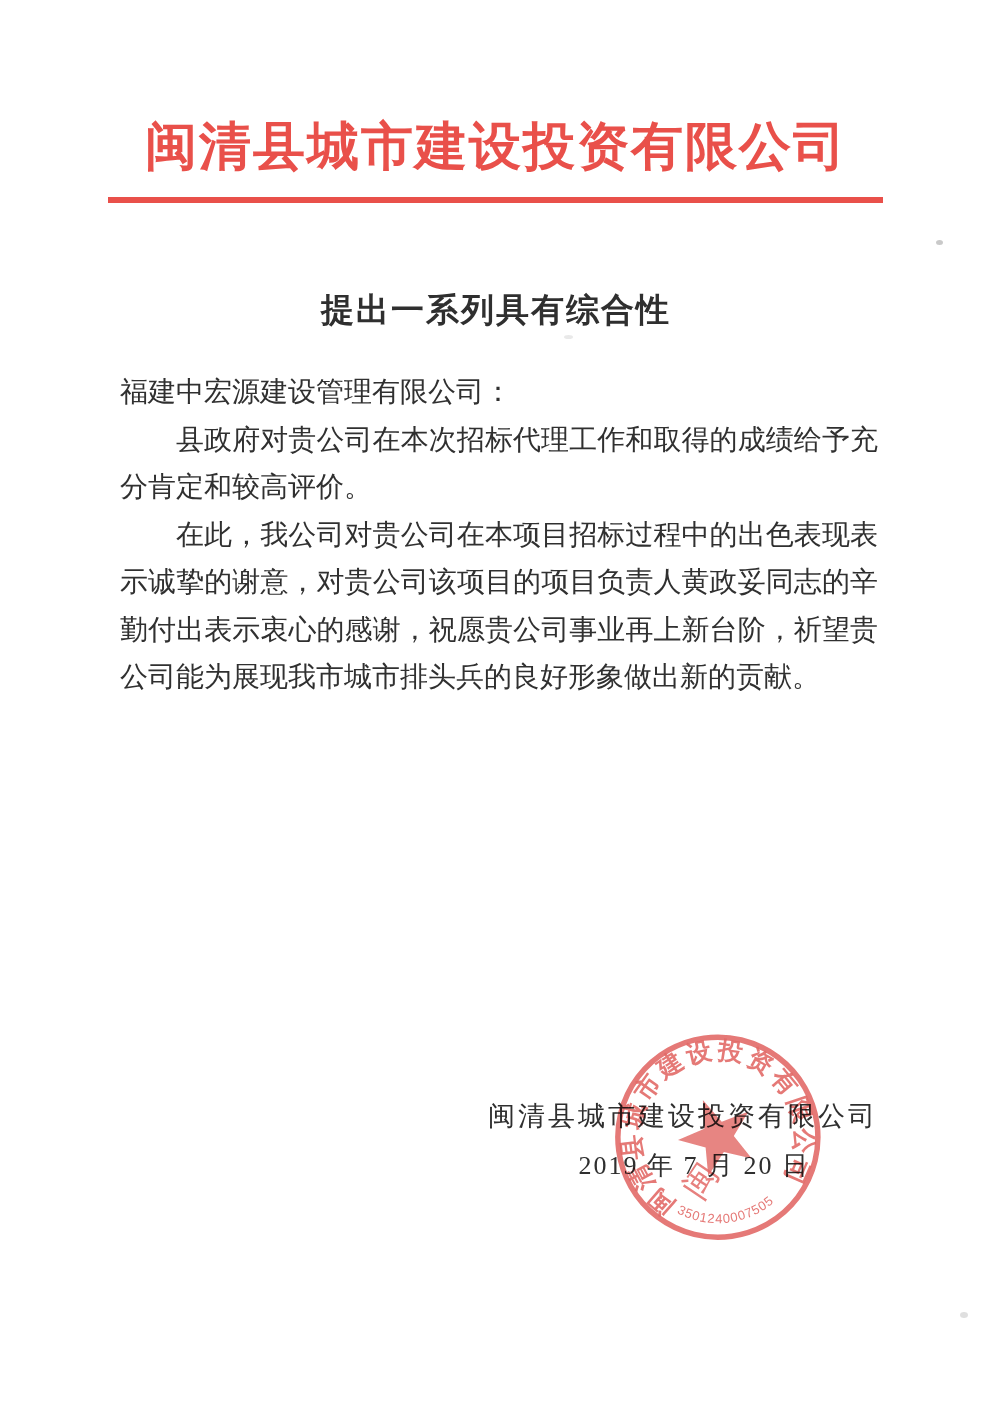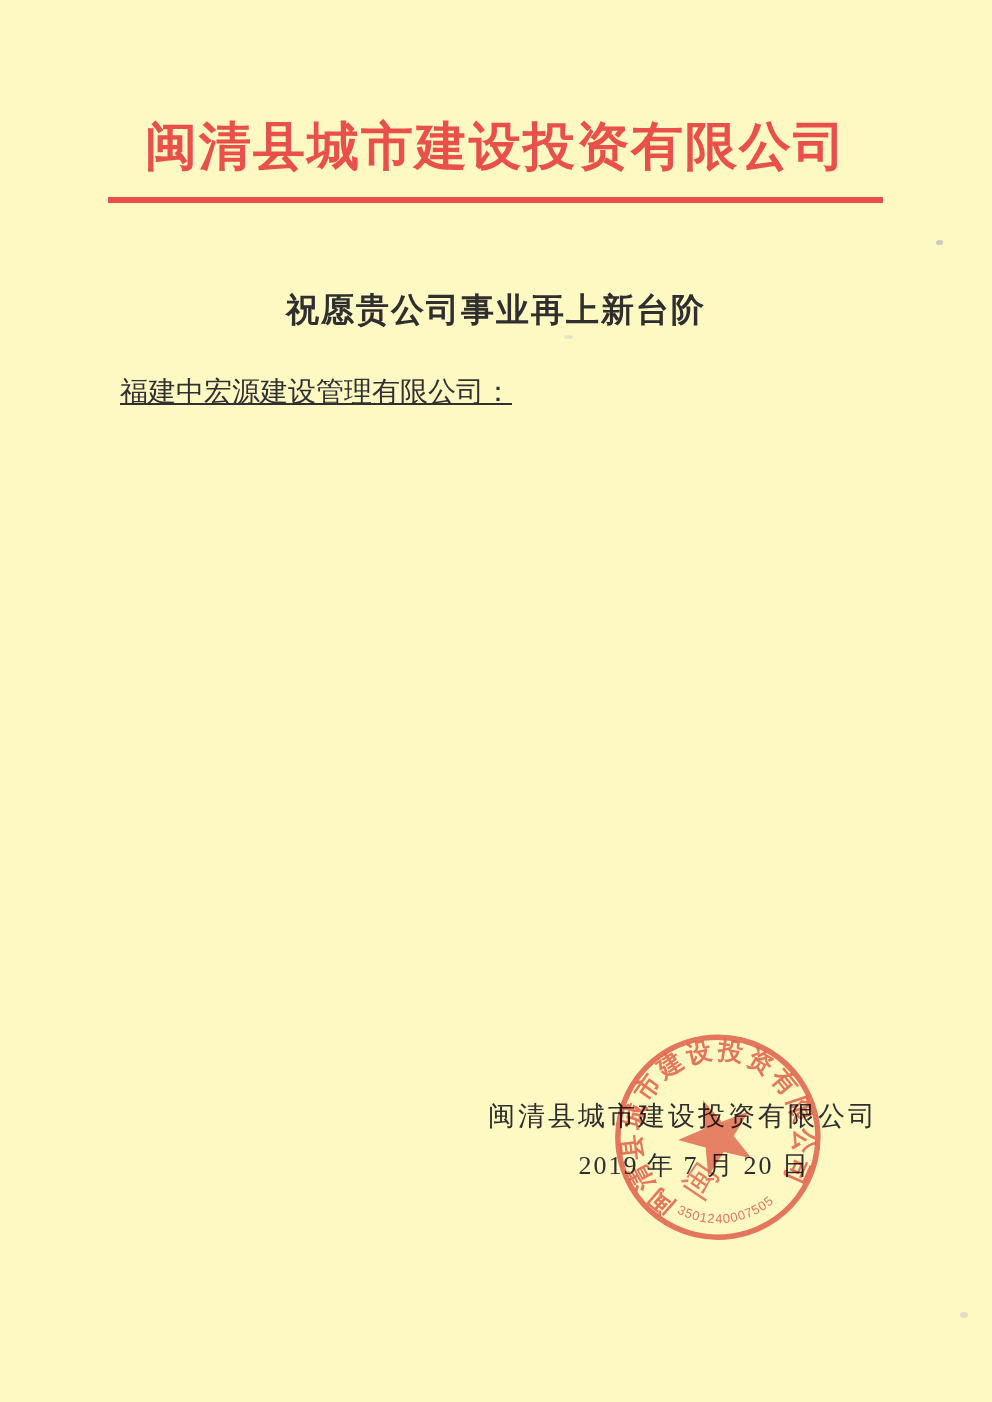--- a/index.html
+++ b/index.html
@@ -6,21 +6,21 @@
     margin: 0;
     padding: 0;
     background: #e8e8e8;
     font-family: "Liberation Serif", serif;
   }
   .page {
     position: relative;
     width: 992px;
     height: 1402px;
     margin: 0 auto;
-    background: #fef9c3;
+    background: #ffffff;
     overflow: hidden;
     color: #303030;
   }
   .letterhead {
     position: absolute;
     top: 112px;
     left: 0;
     width: 100%;
     text-align: center;
     font-size: 52px;
@@ -52,21 +52,20 @@
   }
   .body {
     position: absolute;
     top: 368px;
     left: 120px;
     width: 758px;
     font-size: 28px;
     line-height: 47.5px;
     text-align: justify;
     color: #303030;
-    text-decoration: underline;
   }
   .body p {
     margin: 0;
     text-indent: 2em;
   }
   .body p.salutation {
     text-indent: 0;
   }
   .signature {
     position: absolute;
@@ -109,24 +108,26 @@
 </style>
 </head>
 <body>
 
 <div class="page">
 
   <div class="letterhead">闽清县城市建设投资有限公司</div>
 
   <div class="red-rule"></div>
 
-  <h1 class="title">祝愿贵公司事业再上新台阶</h1>
+  <h1 class="title">提出一系列具有综合性</h1>
 
   <div class="body">
     <p class="salutation">福建中宏源建设管理有限公司：</p>
+    <p>县政府对贵公司在本次招标代理工作和取得的成绩给予充分肯定和较高评价。</p>
+    <p>在此，我公司对贵公司在本项目招标过程中的出色表现表示诚挚的谢意，对贵公司该项目的项目负责人黄政妥同志的辛勤付出表示衷心的感谢，祝愿贵公司事业再上新台阶，祈望贵公司能为展现我市城市排头兵的良好形象做出新的贡献。</p>
   </div>
 
   <div class="signature">闽清县城市建设投资有限公司</div>
 
   <div class="date">2019 年 7 月 20 日</div>
 
   <svg class="seal" viewBox="0 0 216 216" xmlns="http://www.w3.org/2000/svg">
     <defs>
       <path id="ringPath" d="M 56.9 166.7 A 78 78 0 1 1 157.1 166.7" fill="none"></path>
       <path id="codePath" d="M 54 174.8 A 86 86 0 0 0 160 174.8" fill="none"></path>

